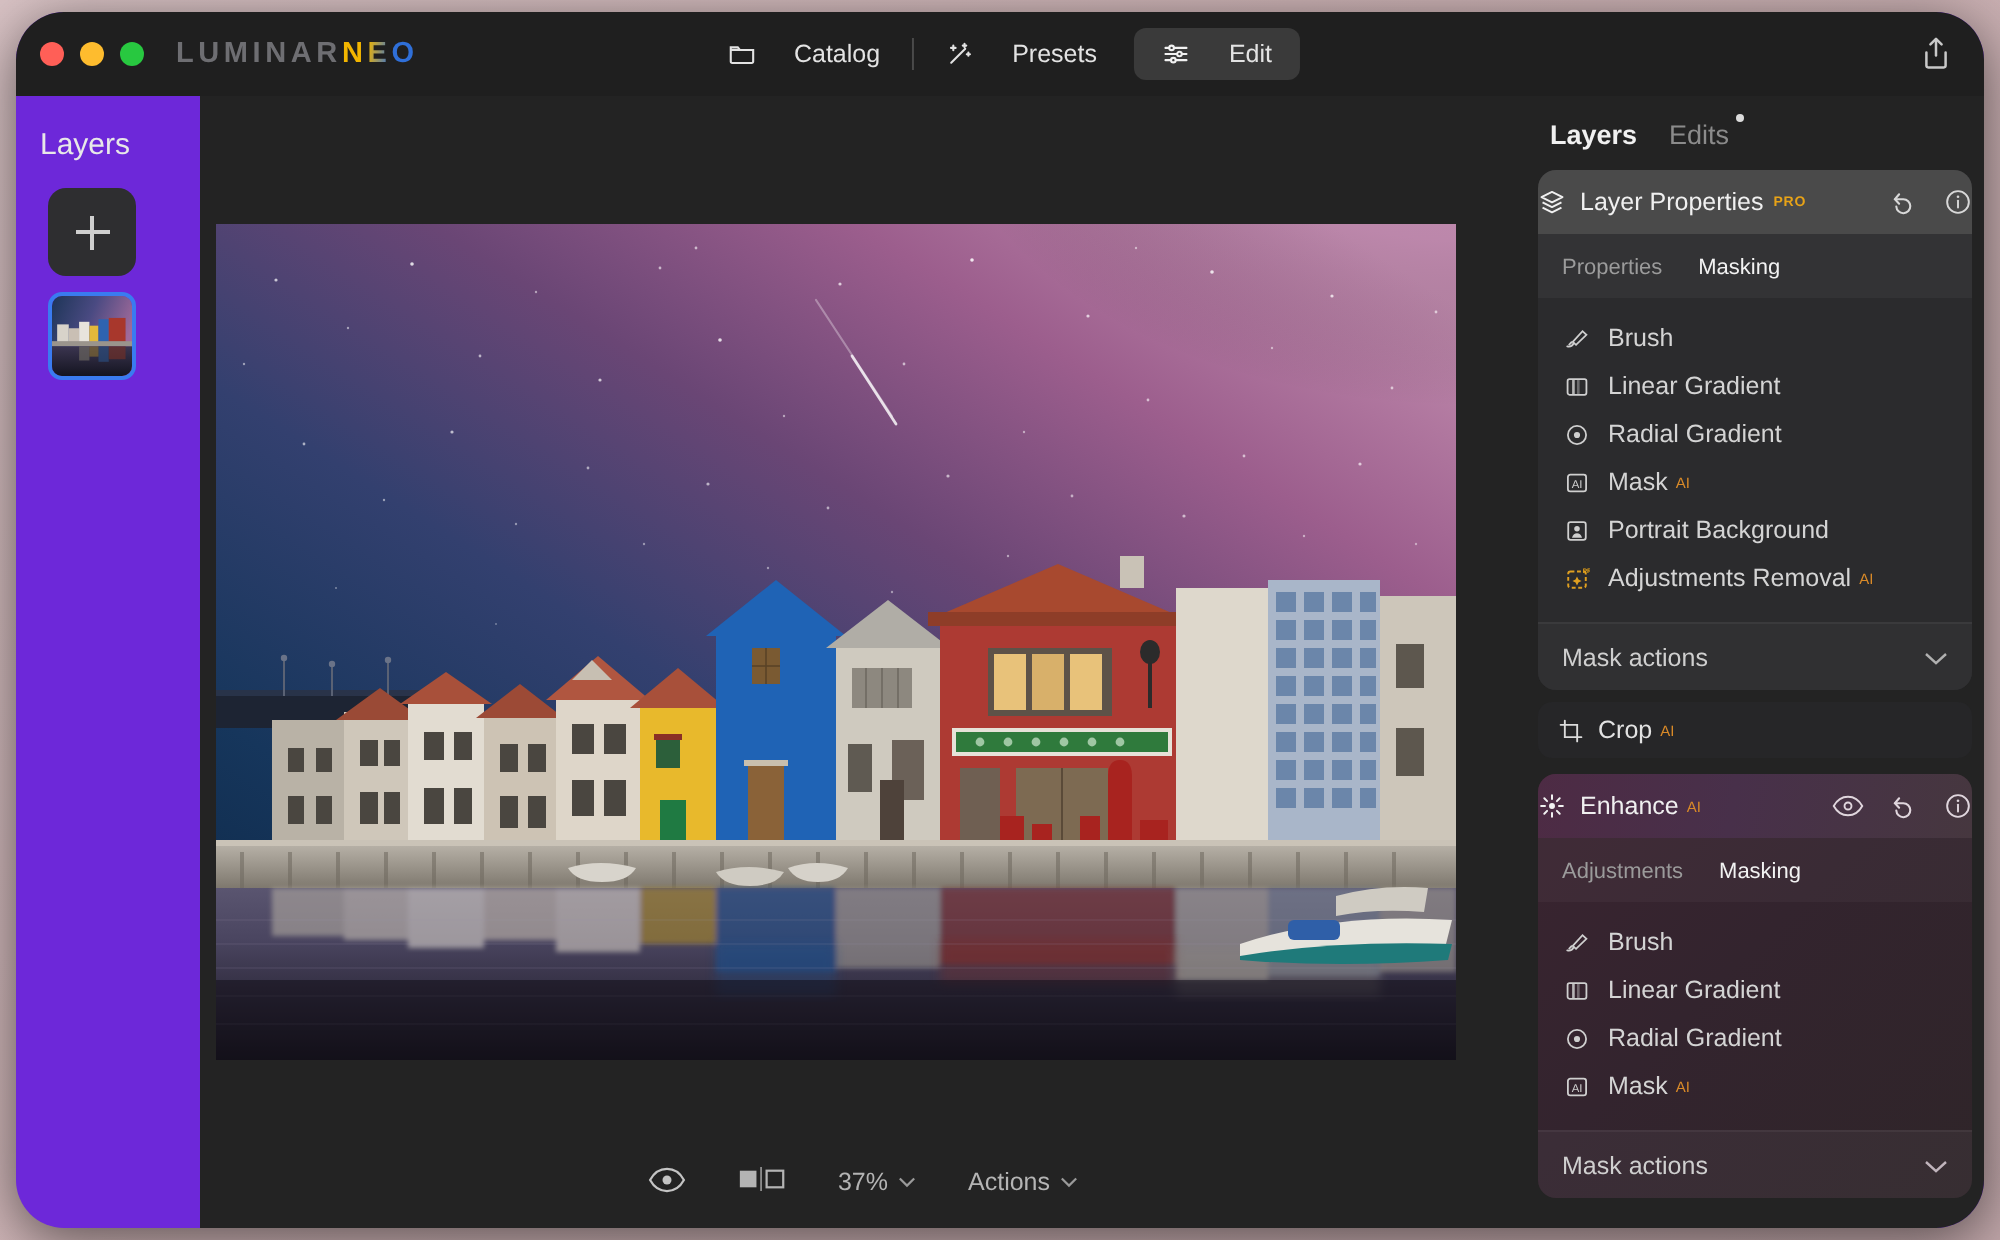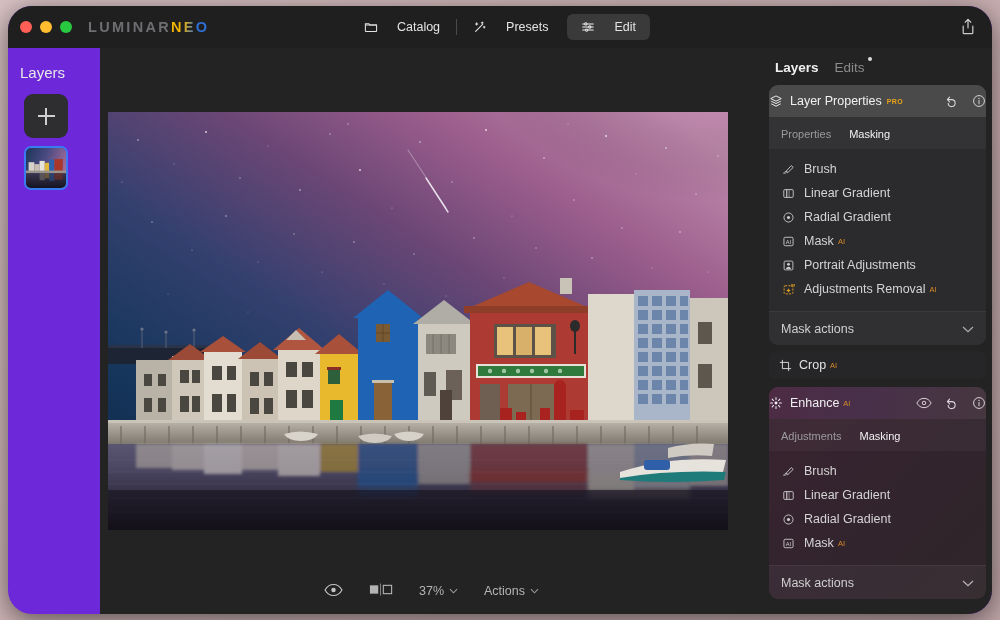--- a/index.html
+++ b/index.html
@@ -732,21 +732,21 @@
           <span class="badge-ai">AI</span>
         </div>
         <div class="mask-item">
           <span class="mi">
             <svg viewBox="0 0 16 16" width="13" height="13">
               <rect x="2.6" y="2.6" width="10.8" height="10.8" rx="1.4" fill="none" stroke="#cfcfcf" stroke-width="1.1"></rect>
               <circle cx="8" cy="6.6" r="1.7" fill="#cfcfcf"></circle>
               <path d="M4.9 12.2c.5-2 1.8-2.8 3.1-2.8s2.6.8 3.1 2.8z" fill="#cfcfcf"></path>
             </svg>
           </span>
-          <span>Portrait Adjustments</span>
+          <span>Portrait Background</span>
         </div>
         <div class="mask-item">
           <span class="mi">
             <svg viewBox="0 0 16 16" width="13" height="13">
               <rect x="2.6" y="3.4" width="10.8" height="10" rx="1.4" fill="none" stroke="#e0a020" stroke-width="1.2" stroke-dasharray="2.4 1.6"></rect>
               <path d="M8 6.4l.9 1.9 1.9.9-1.9.9-.9 1.9-.9-1.9-1.9-.9 1.9-.9z" fill="#e0a020"></path>
               <text x="11.5" y="4.4" font-size="4" fill="#e8a317" font-family="Liberation Sans, sans-serif" font-weight="bold">PRO</text>
             </svg>
           </span>
           <span>Adjustments Removal</span>

